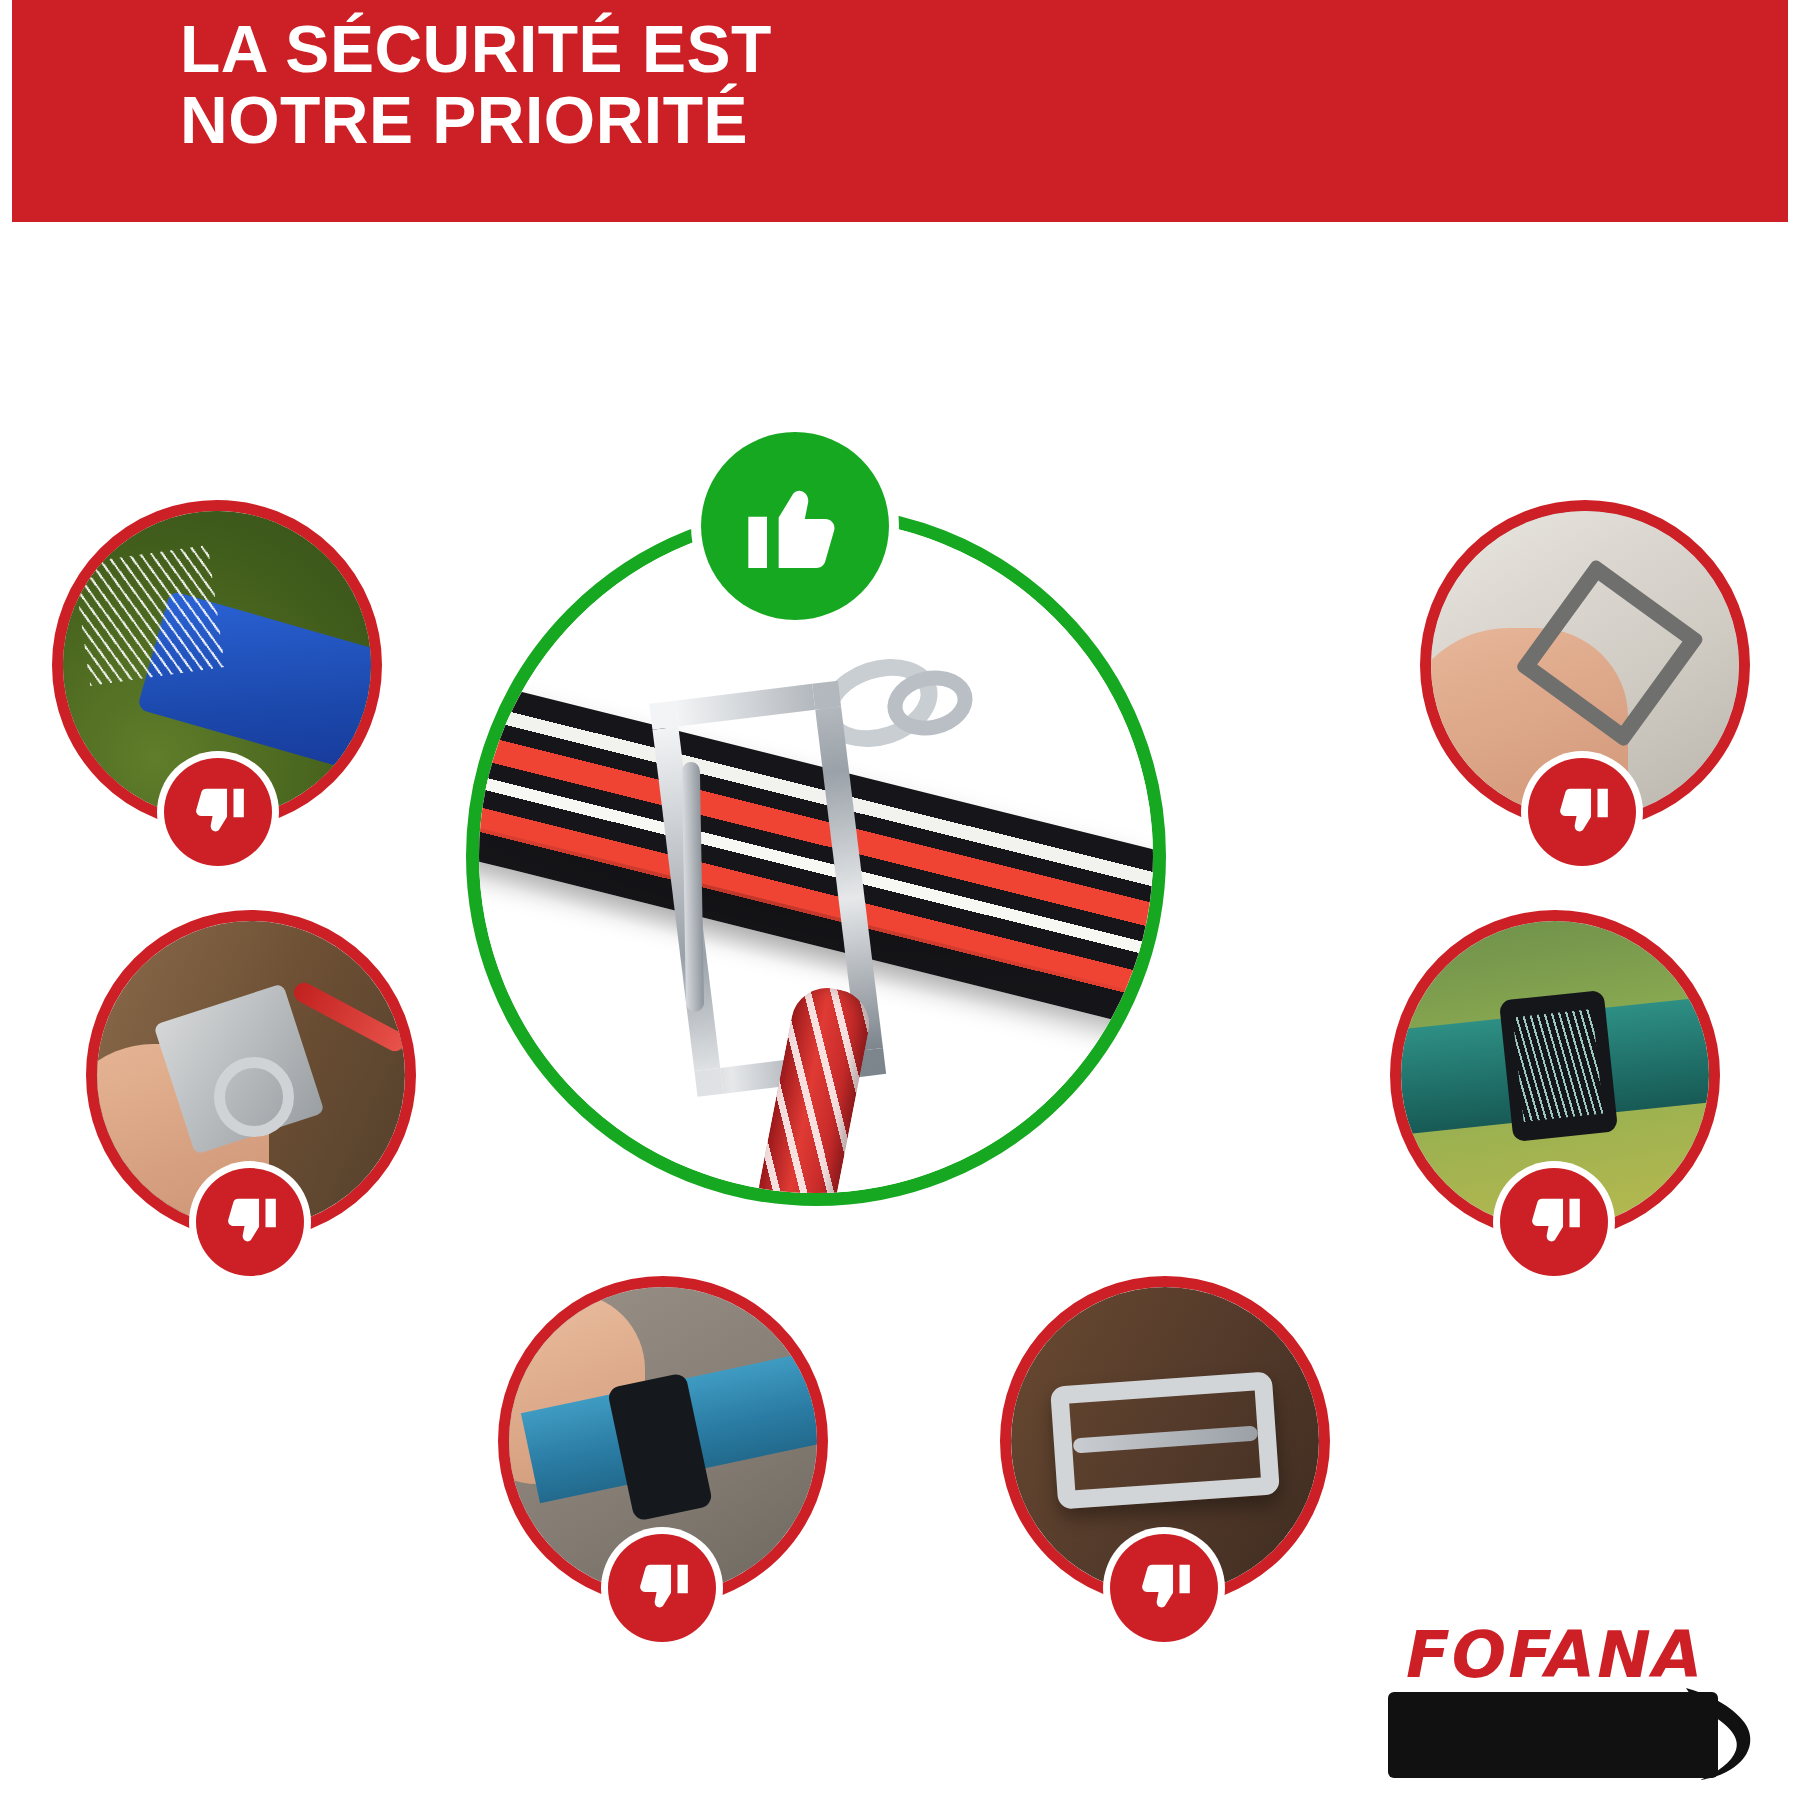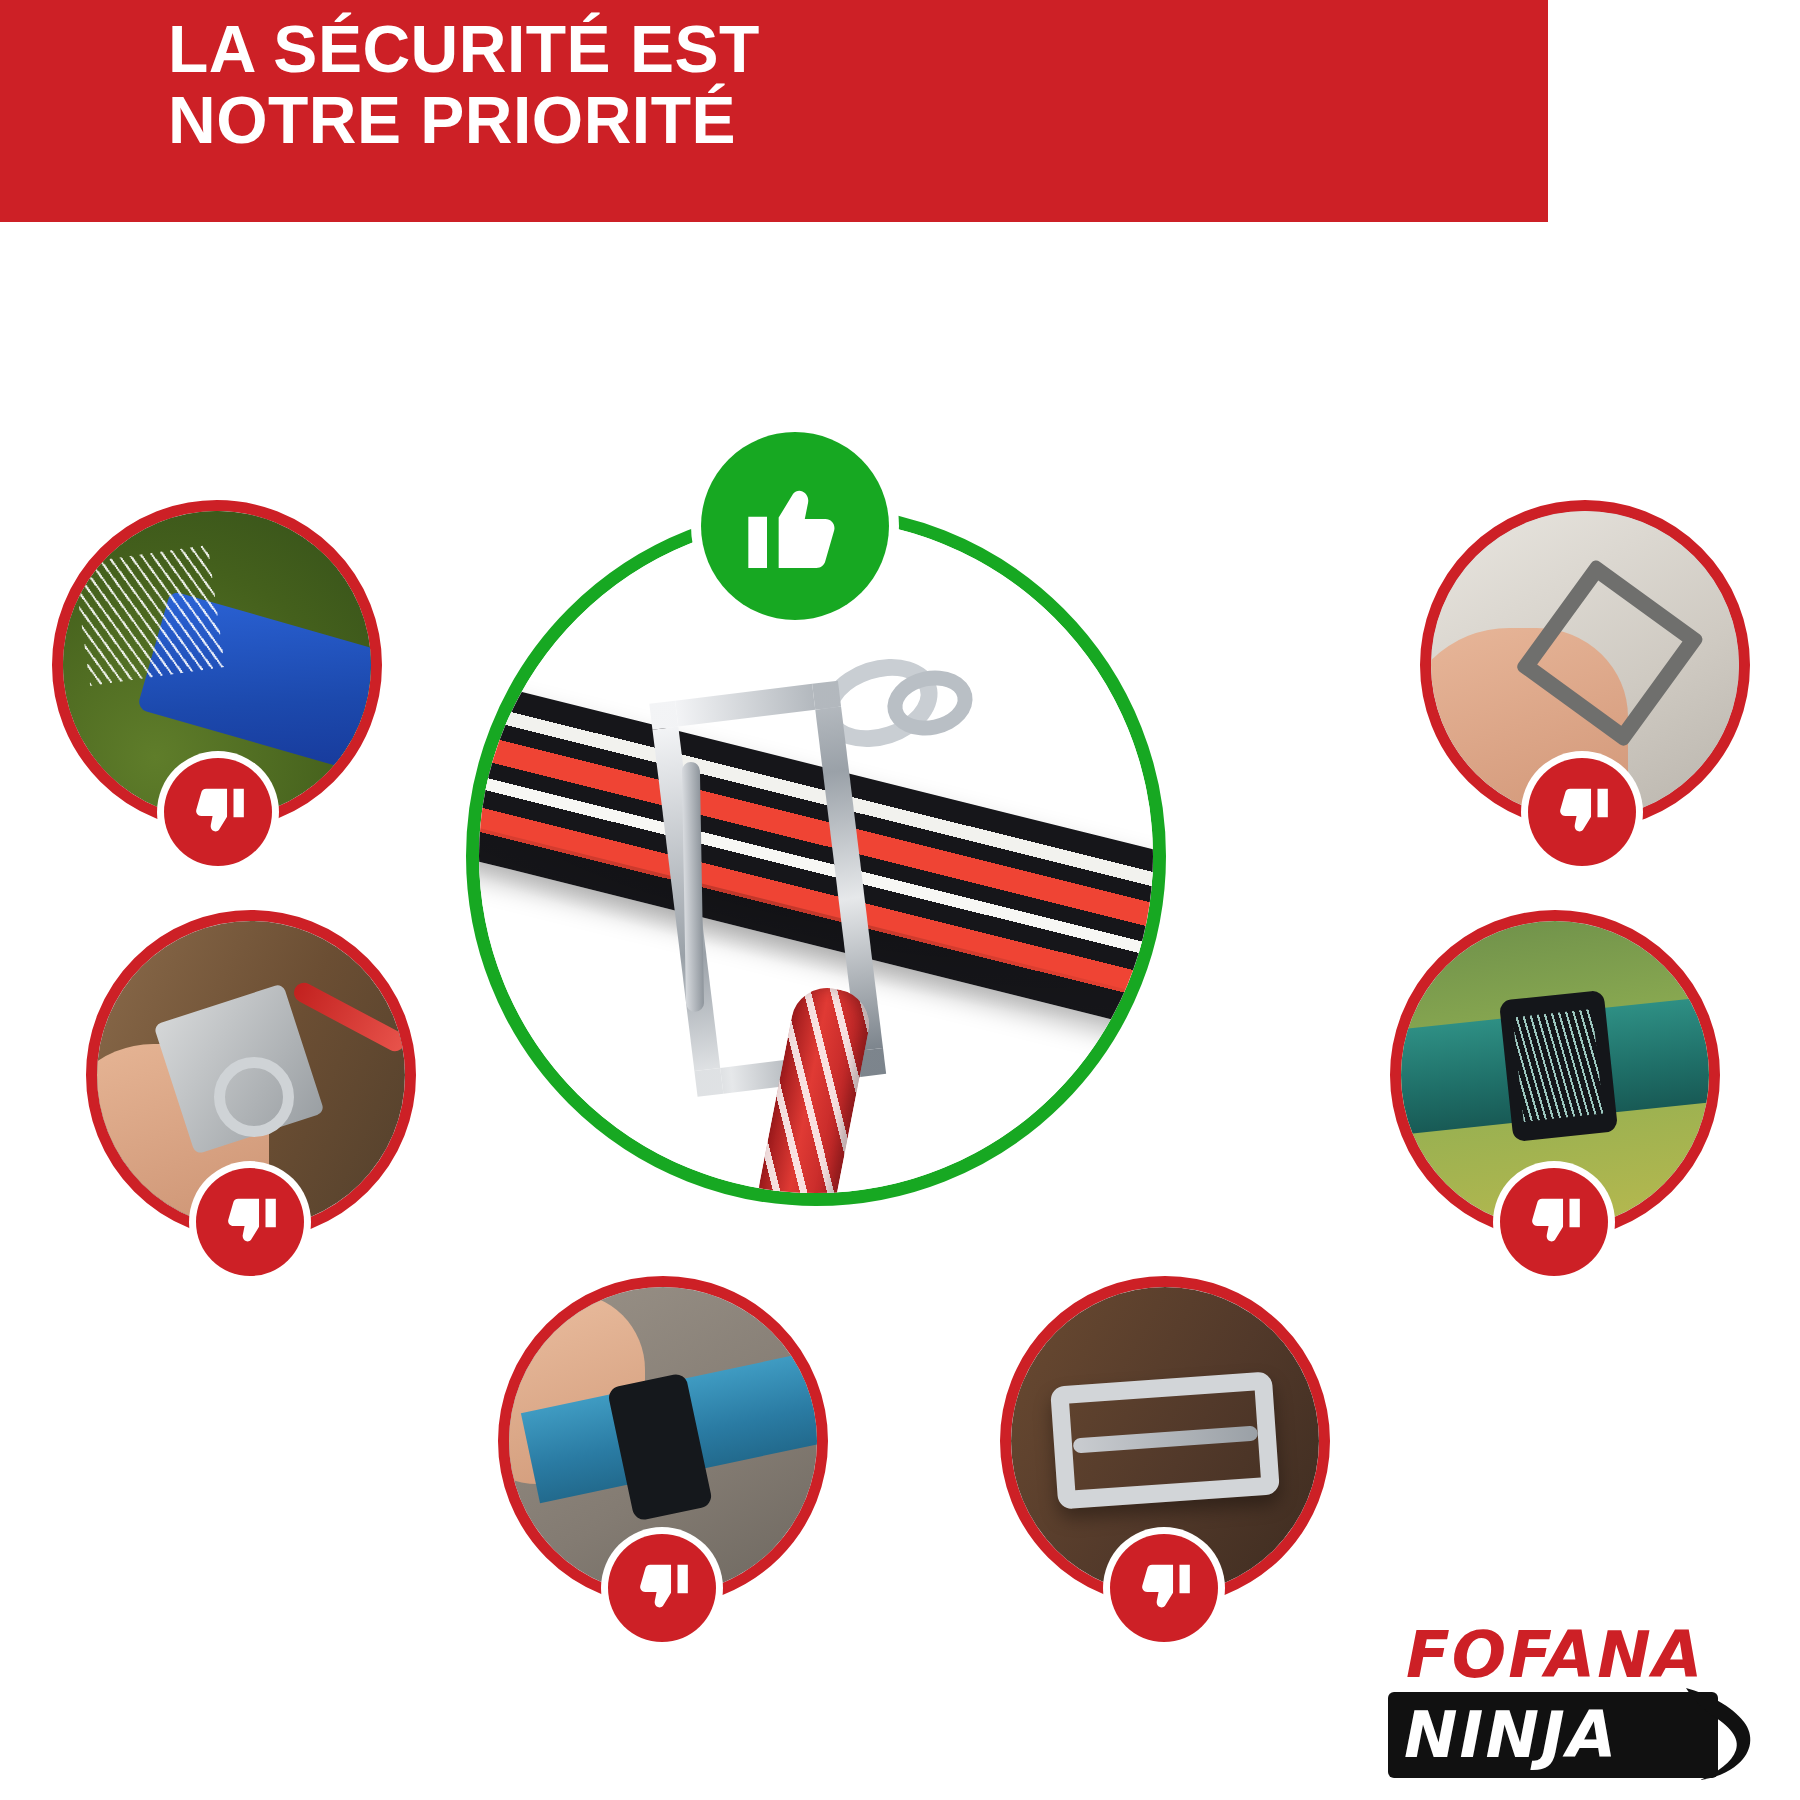--- a/index.html
+++ b/index.html
@@ -18,23 +18,23 @@
     position: relative;
     width: 1800px;
     height: 1800px;
     background: #ffffff;
     overflow: hidden;
   }
 
   
   .header-banner {
     position: absolute;
-    left: 0;
+    left: 12px;
     top: 0;
-    width: 1548px;
+    width: 1776px;
     height: 222px;
     background: #cd2026;
   }
   .header-title {
     position: absolute;
     left: 168px;
     top: 14px;
     width: 1100px;
     color: #ffffff;
     font-size: 66px;
@@ -578,19 +578,18 @@
   </div>
   <div class="thumb-down-badge" style="left:1110px; top:1534px;">
     <svg viewBox="0 0 24 24" aria-hidden="true">
       <path fill="#ffffff" d="M22 14h-4V3h4zM15.5 3H7.4c-.9 0-1.7.6-1.9 1.5L3.6 11.1c-.3 1.2.6 2.4 1.9 2.4h4.4l-.7 3.5c-.2 1 .3 2 1.2 2.4.7.3 1.5.1 2-.5l3.1-5.1V3z"></path>
     </svg>
   </div>
 
   <div class="logo">
     <div class="logo-top">FOFANA</div>
     <div class="logo-bottom-bg"></div>
-    <div class="logo-bottom">NINJA</div>
     <svg class="logo-swoosh" viewBox="0 0 86 96">
       <path fill="#111111" d="M6 4c22 6 46 18 58 34 10 13 8 30-6 42-10 9-24 14-38 16 18-8 32-18 36-30 4-12-6-24-26-36C22 24 12 14 6 4z"></path>
     </svg>
   </div>
 
 </div>
 
 </body></html>

